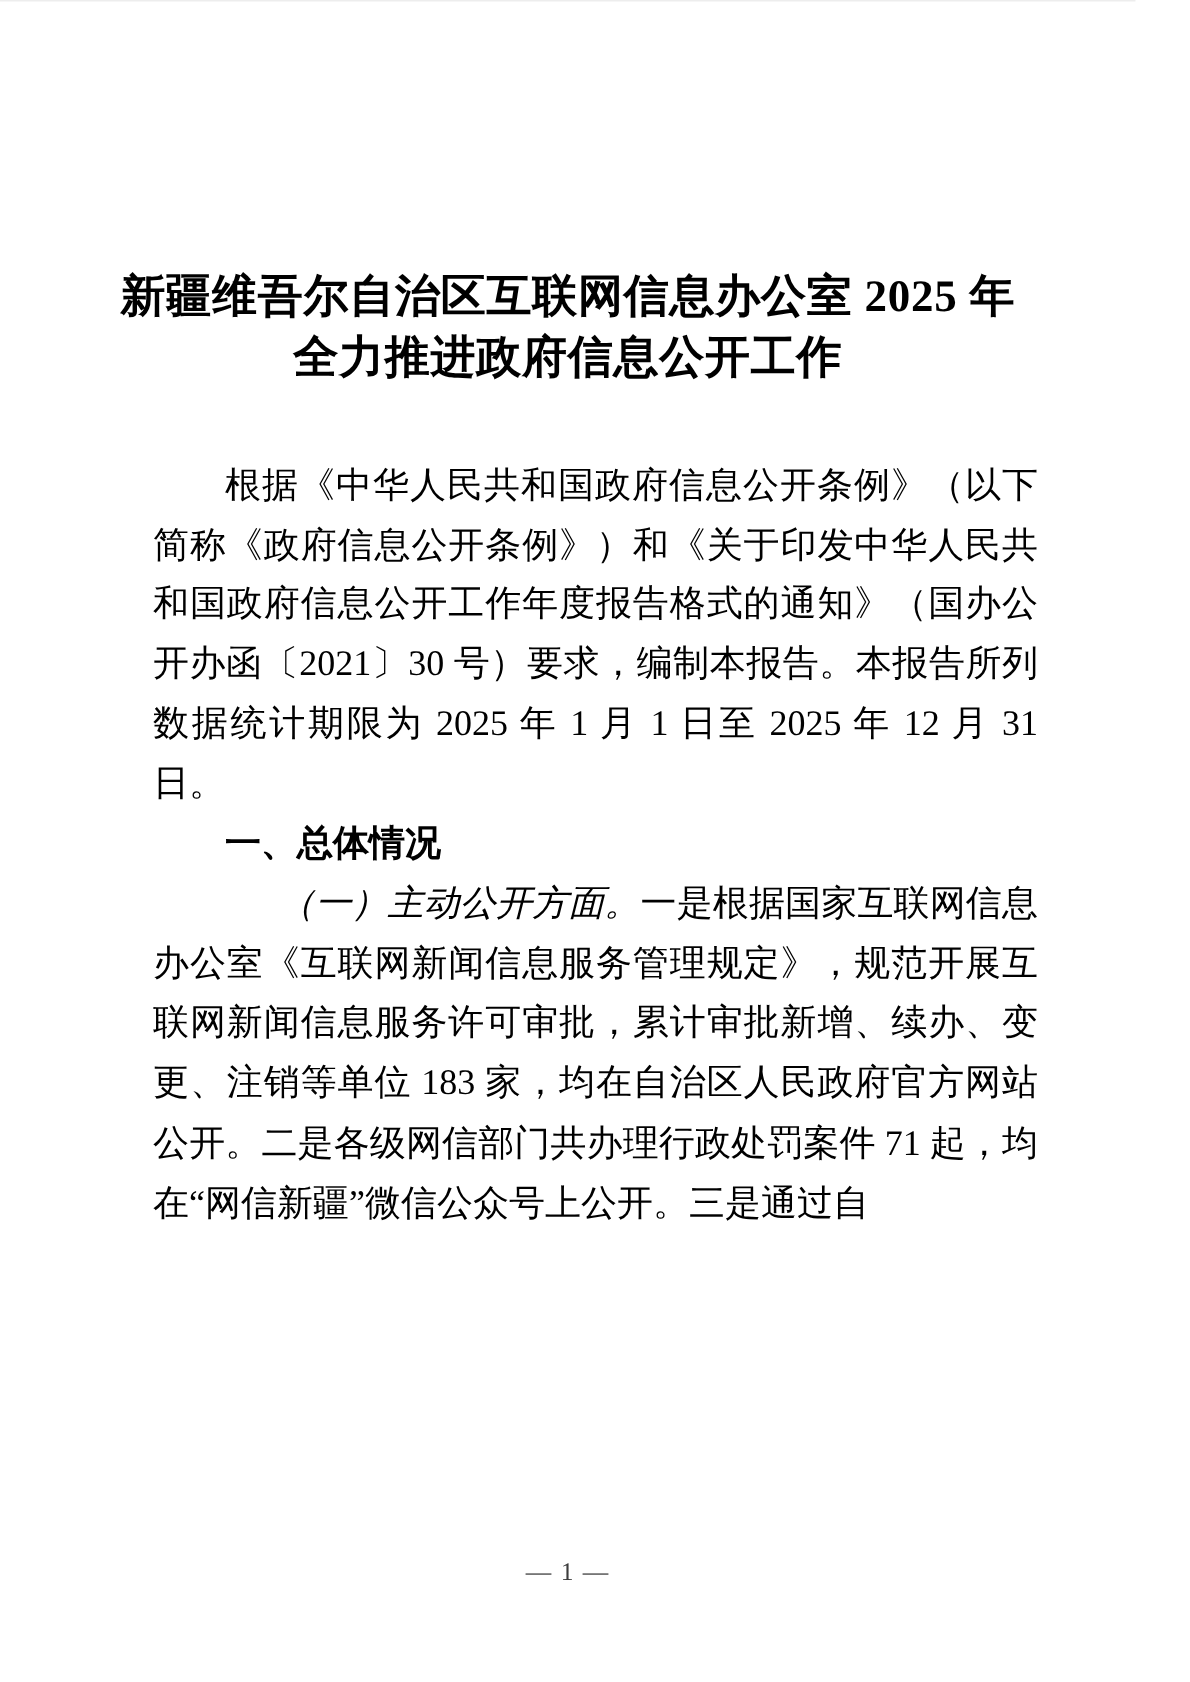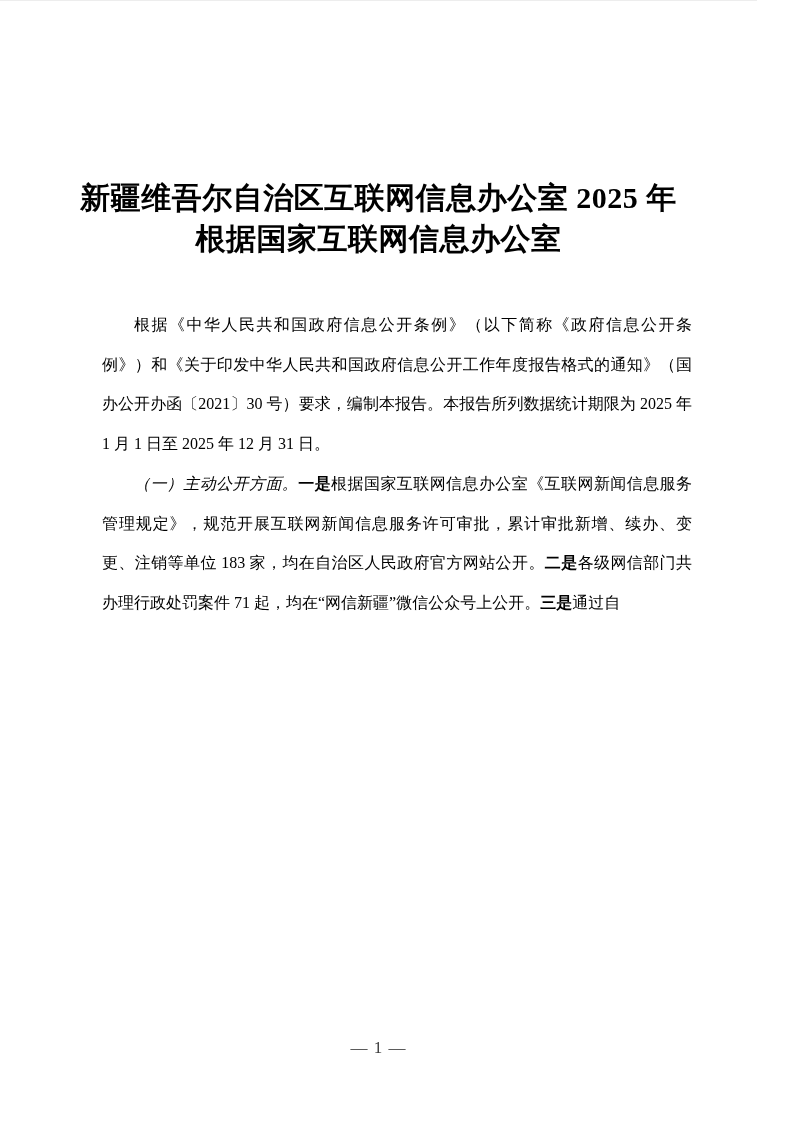--- a/index.html
+++ b/index.html
@@ -26,39 +26,40 @@
     font-size: 30px;
     line-height: 41px;
     font-weight: bold;
     letter-spacing: 0.5px;
   }
   .body-text {
     position: absolute;
     top: 304px;
     left: 102px;
     width: 590px;
-    font-size: 16px;
+    font-size: 24px;
     line-height: 39.7px;
     text-align: justify;
     text-justify: inter-character;
   }
   .body-text p {
     margin: 0;
     padding: 0;
     text-indent: 2em;
   }
   .section-heading {
     font-weight: bold;
     font-family: "Liberation Sans", "DejaVu Sans", sans-serif;
   }
   .kai {
     font-style: italic;
+    margin-left: 36px;
   }
   .bold-run {
-    font-weight: bold;
+    font-weight: normal;
     font-style: normal;
     font-family: "Liberation Sans", "DejaVu Sans", sans-serif;
   }
   .page-footer {
     position: absolute;
     top: 1036px;
     left: 0;
     right: 0;
     text-align: center;
     font-size: 17px;
@@ -67,28 +68,29 @@
     letter-spacing: 1px;
   }
 </style>
 </head>
 <body>
 
 <div class="page">
 
   <div class="doc-title">
     <div>新疆维吾尔自治区互联网信息办公室 2025 年</div>
-    <div>根据国家互联网信息办公室</div>
+    <div>全力推进政府信息公开工作</div>
   </div>
 
   <div class="body-text">
 
     <p>根据《中华人民共和国政府信息公开条例》（以下简称《政府信息公开条例》）和《关于印发中华人民共和国政府信息公开工作年度报告格式的通知》（国办公开办函〔2021〕30 号）要求，编制本报告。本报告所列数据统计期限为 2025 年 1 月 1 日至 2025 年 12 月 31 日。</p>
 
 
+    <p class="section-heading">一、总体情况</p>
 
     <p>
       <span class="kai">（一）主动公开方面。</span><span class="bold-run">一是</span><span>根据国家互联网信息办公室《互联网新闻信息服务管理规定》，规范开展互联网新闻信息服务许可审批，累计审批新增、续办、变更、注销等单位 183 家，均在自治区人民政府官方网站公开。</span><span class="bold-run">二是</span><span>各级网信部门共办理行政处罚案件 71 起，均在“网信新疆”微信公众号上公开。</span><span class="bold-run">三是</span><span>通过自</span>
     </p>
 
   </div>
 
   <div class="page-footer">— 1 —</div>
 
 </div>

